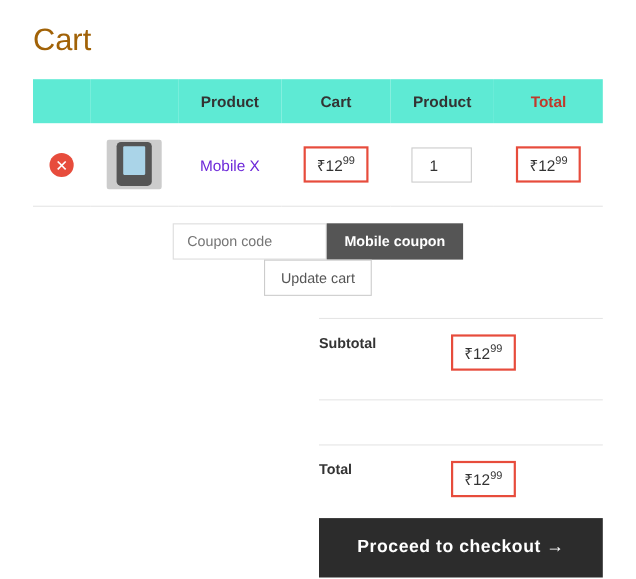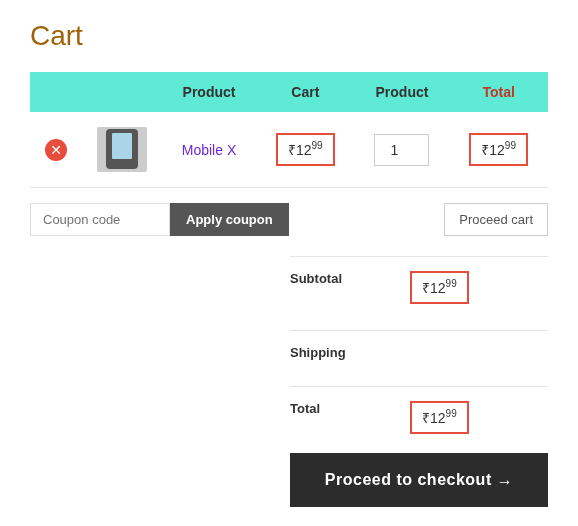--- a/index.html
+++ b/index.html
@@ -109,20 +109,21 @@
       border: 1px solid #ccc;
       text-align: center;
       font-size: 14px;
       color: #333;
     }
     .coupon-row {
       display: flex;
       align-items: center;
       justify-content: space-between;
       margin-bottom: 20px;
+      flex-direction: column;
     }
     .coupon-left {
       display: flex;
       gap: 0;
     }
     [data-name="coupon-input"] {
       border: 1px solid #ddd;
       padding: 8px 12px;
       font-size: 13px;
       color: #aaa;
@@ -252,39 +253,38 @@
           <span data-name="total-symbol">₹</span><span data-name="total-whole">12</span><span class="decimal" data-name="total-decimal">99</span>
         </div>
       </td>
     </tr>
   </tbody>
 </table>
 
 <div class="coupon-row" data-name="coupon-row">
   <div class="coupon-left" data-name="coupon-left">
     <input type="text" data-name="coupon-input" placeholder="Coupon code" style="">
-    <button data-name="apply-coupon-button">Apply coupon</button>
+    <button data-name="apply-coupon-button">Mobile coupon</button>
   </div>
-  <button data-name="update-cart-button">Proceed cart</button>
+  <button data-name="update-cart-button">Update cart</button>
 </div>
 
 <div class="cart-totals-section" data-name="cart-totals-section">
 
   <div class="totals-table" data-name="totals-table">
     <div class="totals-row" data-name="subtotal-row">
       <div class="totals-label" data-name="subtotal-label">Subtotal</div>
       <div class="totals-value" data-name="subtotal-value">
         <div class="price-box" style="display:inline-block;">
           <span data-name="subtotal-symbol">₹</span><span data-name="subtotal-whole">12</span><span class="decimal" data-name="subtotal-decimal">99</span>
         </div>
       </div>
     </div>
 
     <div class="totals-row" data-name="shipping-row">
-      <div class="totals-label" data-name="shipping-label">Shipping</div>
     </div>
 
     <div class="totals-row" data-name="total-row">
       <div class="totals-label" data-name="total-label">Total</div>
       <div class="totals-value" data-name="total-value">
         <div class="price-box" style="display:inline-block;">
           <span data-name="total-symbol">₹</span><span data-name="total-whole">12</span><span class="decimal" data-name="total-decimal-final">99</span>
         </div>
       </div>
     </div>

